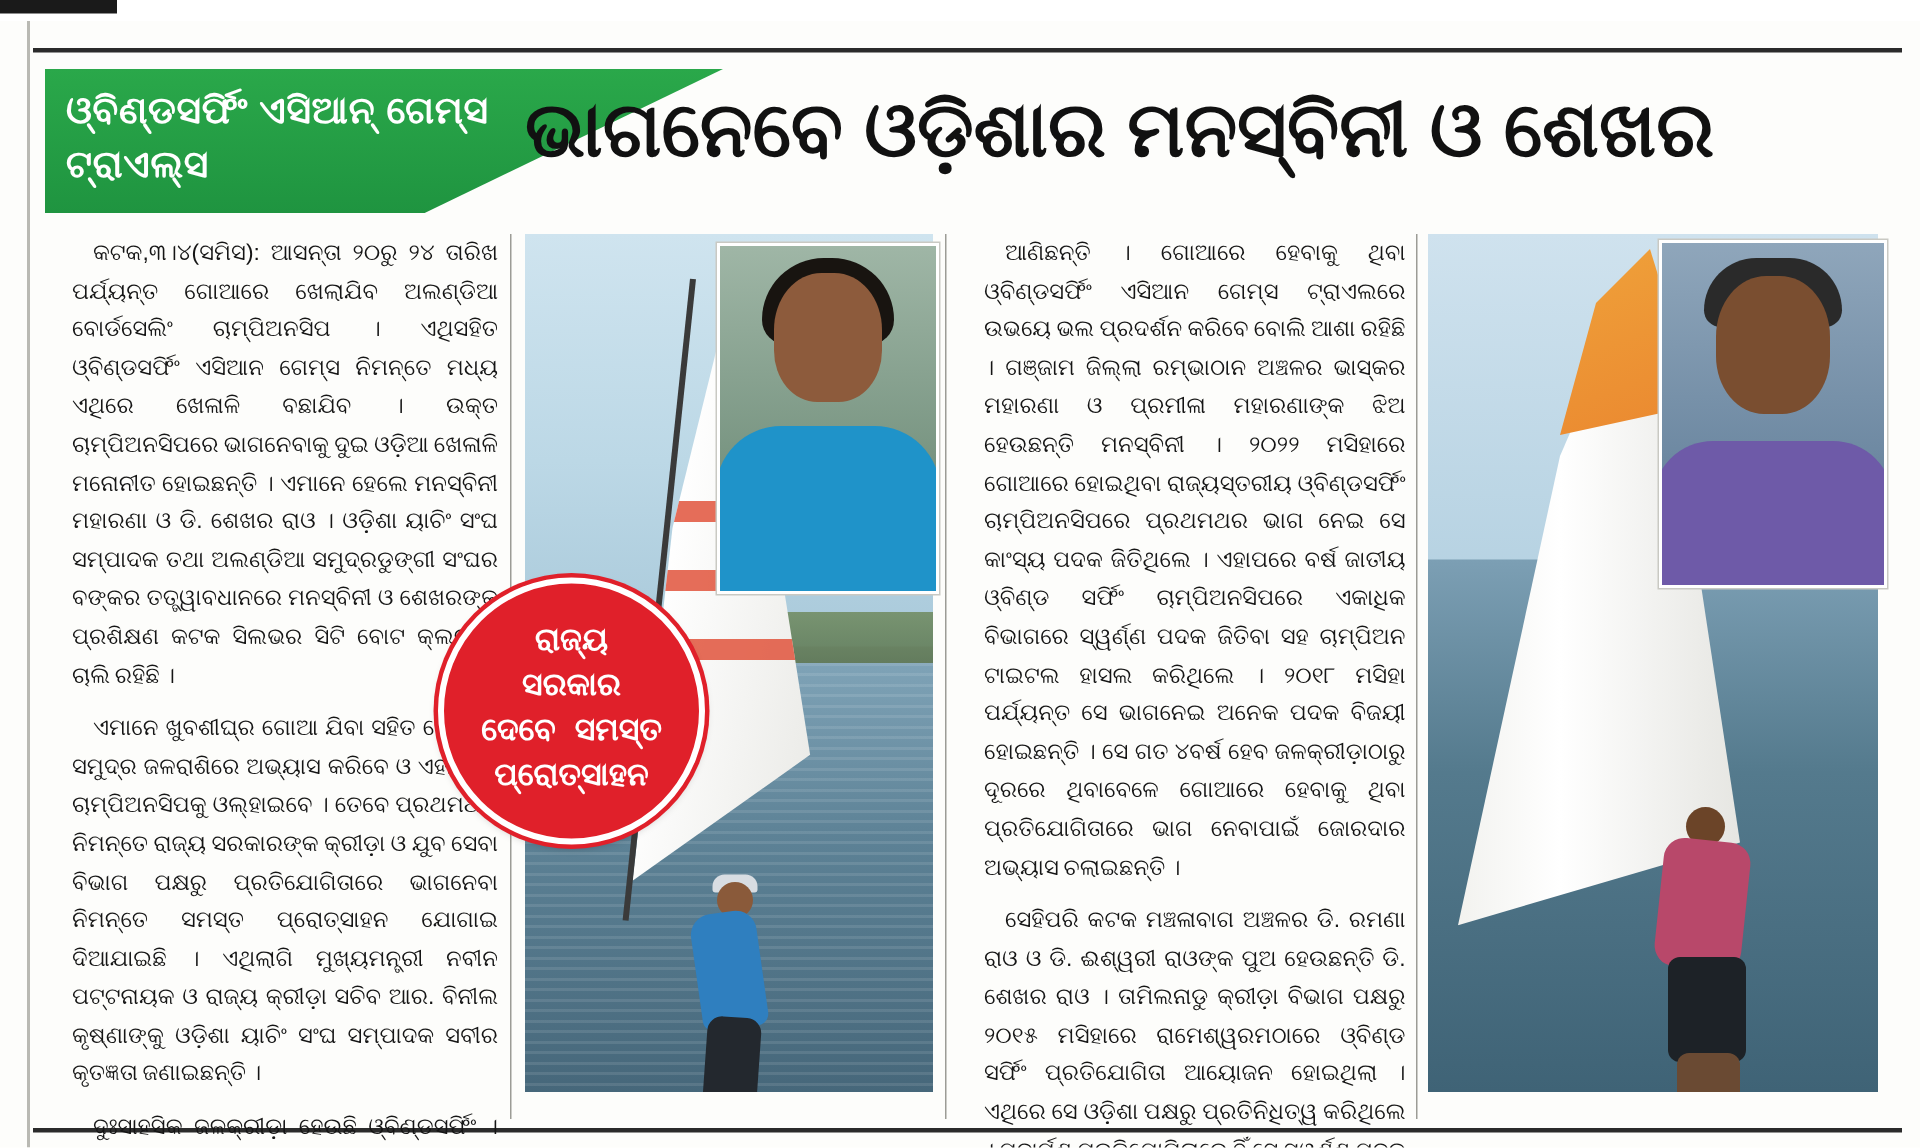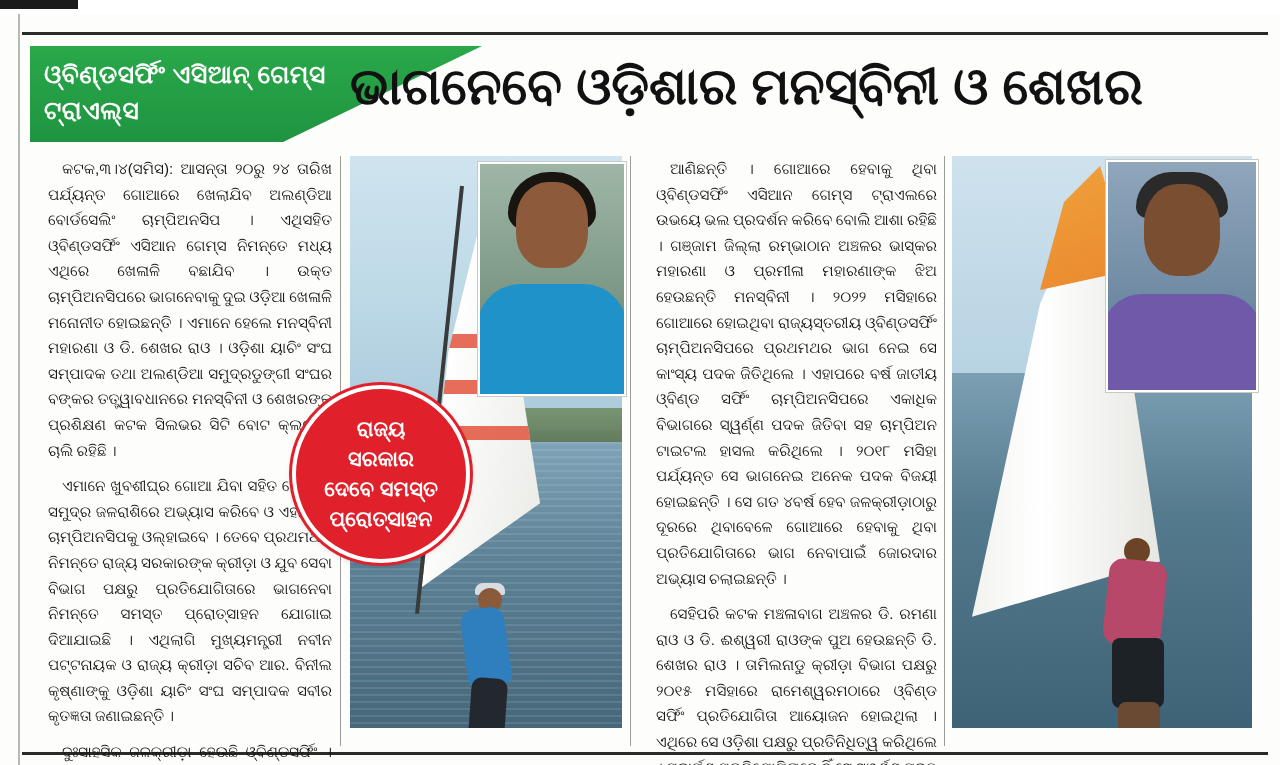--- a/index.html
+++ b/index.html
@@ -116,20 +116,21 @@
   .p-hair-m{position:absolute;left:50%;top:10px;transform:translateX(-50%);width:92px;height:46px;background:#2a2a2a;border-radius:44px 44px 14px 14px;}
 
   
   .callout{
     position:absolute;left:292px;top:385px;width:170px;height:170px;border-radius:50%;
     background:#e0202a;border:4px solid #ffffff;
     box-shadow:0 0 0 3px #e0202a, 0 2px 6px rgba(0,0,0,.25);
     color:#ffffff;text-align:center;
     display:flex;align-items:center;justify-content:center;
     z-index:5;
+    font-family:Liberation Mono, monospace;
   }
   .callout-inner{font-size:21px;line-height:30px;font-weight:bold;padding:0 8px;}
 </style>
 </head>
 <body>
 
 <div class="page">
 
   <div class="scan-top"></div>
   <div class="scan-topbar"></div>

